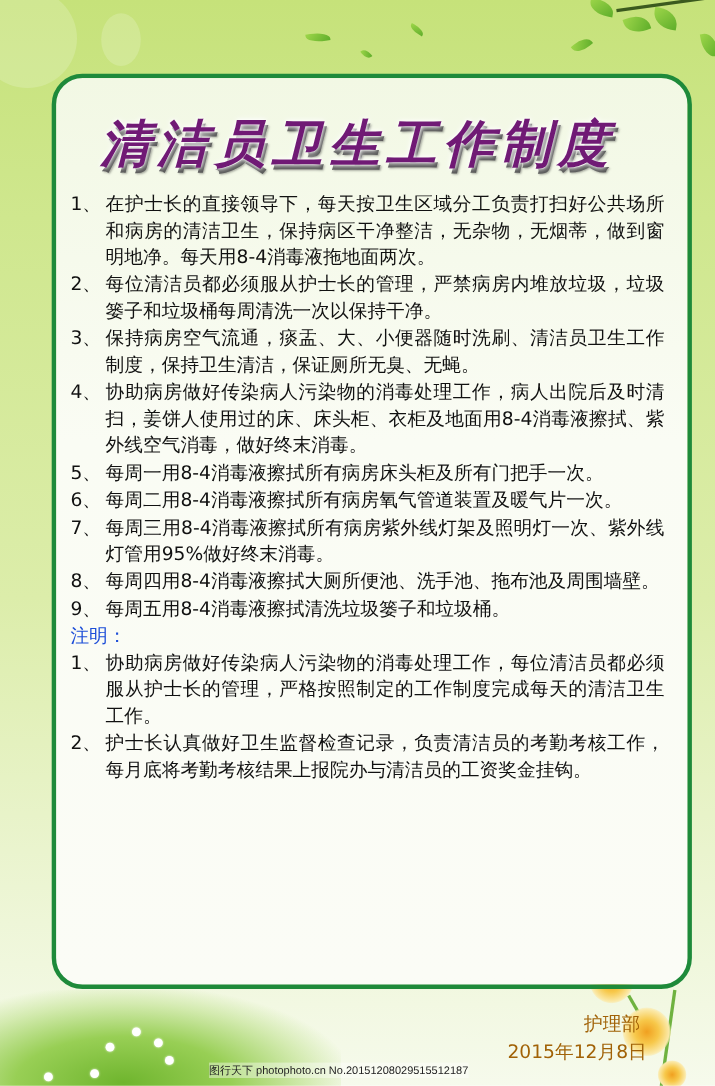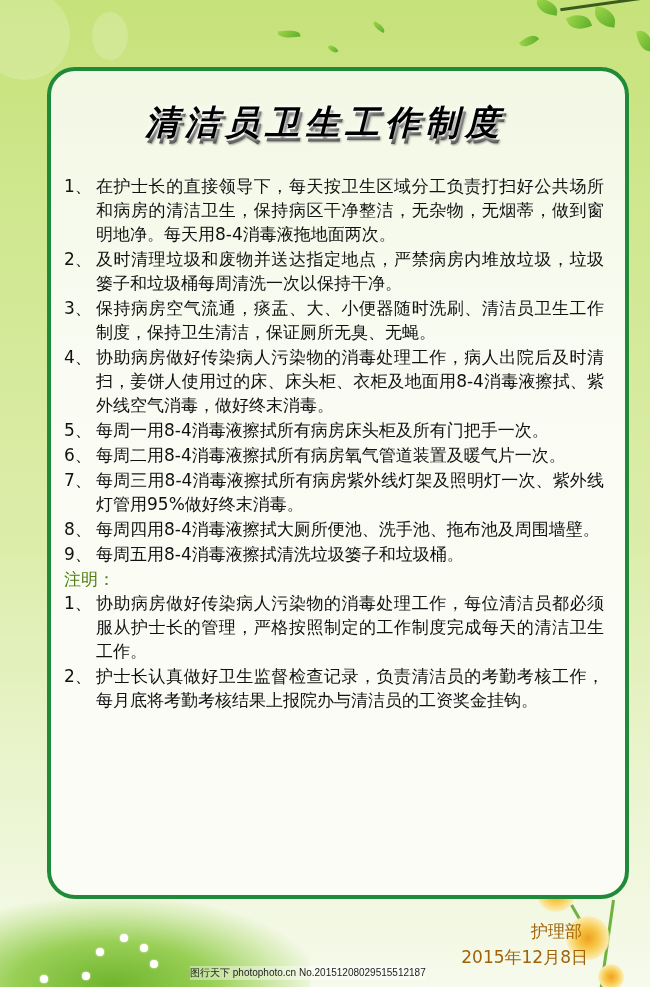--- a/index.html
+++ b/index.html
@@ -10,33 +10,33 @@
   }
   .bokeh { position: absolute; border-radius: 50%; background: rgba(255,255,255,0.18); }
   .leaf { position: absolute; background: linear-gradient(135deg, #9ed64a, #5fae2a); border-radius: 0 80% 0 80%; }
   .panel {
     position: absolute; left: 47px; top: 67px; width: 582px; height: 832px;
     box-sizing: border-box; border: 4px solid #1e8a3a; border-radius: 28px;
     background: linear-gradient(180deg, #f2f8e4 0%, #fafcf4 40%, #fbfcf6 100%);
   }
   .title {
     position: absolute; left: 0; width: 100%; top: 100px; text-align: center;
-    font-family: Liberation Serif, serif; font-weight: bold; font-size: 34px;
-    letter-spacing: 6px; color: #000000;
+    font-family: Liberation Serif, serif; font-weight: bold; font-size: 46px;
+    letter-spacing: 6px; color: #701a75;
     text-shadow: 0 0 3px #fff, 0 0 6px #fff, 2px 5px 0 #555, 3px 6px 2px rgba(0,0,0,0.35);
     font-style: italic;
   }
   .content {
     position: absolute; left: 64px; top: 174px; width: 540px;
     font-size: 17px; line-height: 24px; color: #111;
   }
   .item { display: flex; margin: 0 0 1px 0; }
   .num { flex: 0 0 32px; white-space: nowrap; }
   .txt { flex: 1; text-align: justify; }
-  .note-title { color: #4d7c0f; margin: 0; }
+  .note-title { color: #1d4ed8; margin: 0; }
   .sign {
     position: absolute; right: 62px; top: 918px; text-align: right;
     font-size: 17px; line-height: 26px; color: #a16207;
   }
   .sign .dept { display: block; margin-right: 6px; }
   .watermark {
     position: absolute; left: 190px; top: 966px; font-size: 10px; color: #222;
     font-family: Liberation Sans, sans-serif;
     background: rgba(255,255,255,0.4);
   }
@@ -82,21 +82,21 @@
 
 <h1 class="title" style="margin:0;">清洁员卫生工作制度</h1>
 
 <div class="content">
   <div class="item">
     <span class="num">1、</span>
     <span class="txt">在护士长的直接领导下，每天按卫生区域分工负责打扫好公共场所和病房的清洁卫生，保持病区干净整洁，无杂物，无烟蒂，做到窗明地净。每天用8-4消毒液拖地面两次。</span>
   </div>
   <div class="item">
     <span class="num">2、</span>
-    <span class="txt">及时清理垃圾和废物并送达指定地点，严禁病房内堆放垃圾，垃圾篓子和垃圾桶每周清洗一次以保持干净。</span>
+    <span class="txt">每位清洁员都必须服从护士长的管理，严禁病房内堆放垃圾，垃圾篓子和垃圾桶每周清洗一次以保持干净。</span>
   </div>
   <div class="item">
     <span class="num">3、</span>
     <span class="txt">保持病房空气流通，痰盂、大、小便器随时洗刷、清洁员卫生工作制度，保持卫生清洁，保证厕所无臭、无蝇。</span>
   </div>
   <div class="item">
     <span class="num">4、</span>
     <span class="txt">协助病房做好传染病人污染物的消毒处理工作，病人出院后及时清扫，姜饼人使用过的床、床头柜、衣柜及地面用8-4消毒液擦拭、紫外线空气消毒，做好终末消毒。</span>
   </div>
   <div class="item">

